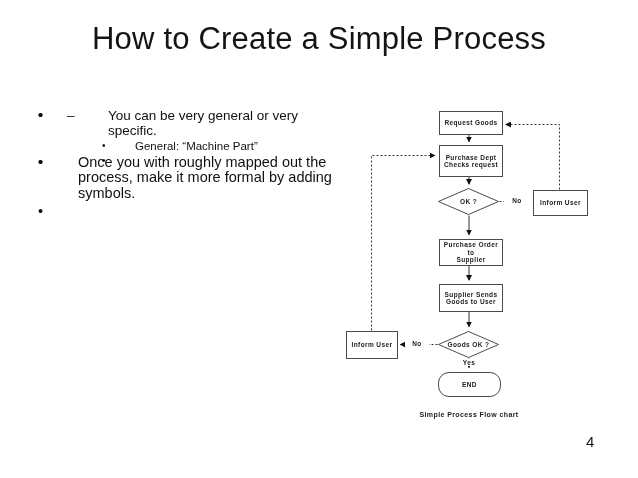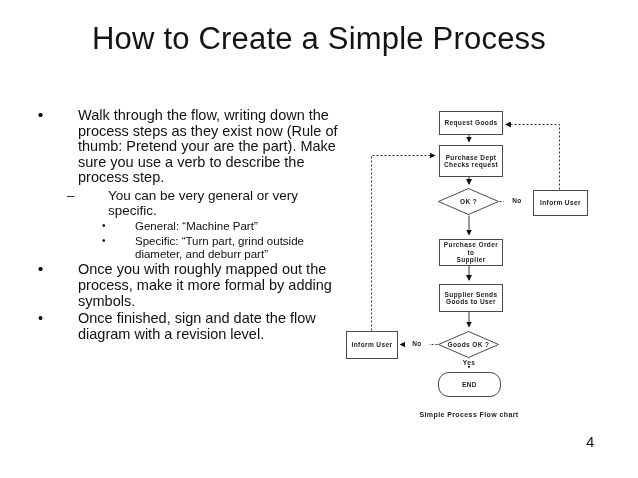--- a/index.html
+++ b/index.html
@@ -58,44 +58,41 @@
   <div class="title">
     <div>How to Create a Simple Process</div>
   </div>
 
   <div class="bullets">
     <div class="item l1">
       <span class="marker">•</span>
     </div>
     <div class="item l1">
       <span class="marker">•</span>
-      <span class="btext">Walk through the flow, writing down the process steps as they exist now (Rule of thumb: Pretend your are the part). Make sure you use a verb to describe the process step.</span>
     </div>
     <div class="item l2">
       <span class="marker">–</span>
       <span class="btext">You can be very general or very specific.</span>
     </div>
     <div class="item l3">
       <span class="marker">•</span>
       <span class="btext">General: “Machine Part”</span>
     </div>
     <div class="item l3">
       <span class="marker">•</span>
-      <span class="btext">Specific: “Turn part, grind outside diameter, and deburr part”</span>
     </div>
     <div class="item l1">
       <span class="marker">•</span>
     </div>
     <div class="item l1">
       <span class="marker">•</span>
       <span class="btext">Once you with roughly mapped out the process, make it more formal by adding  symbols.</span>
     </div>
     <div class="item l1">
       <span class="marker">•</span>
-      <span class="btext">Once finished, sign and date the flow diagram with a revision level.</span>
     </div>
   </div>
 
   <div class="flow">
 
     <svg class="edges" width="308" height="335">
       <defs>
         <marker id="arr" markerWidth="6" markerHeight="6" refX="5" refY="3" orient="auto">
           <path d="M0,0 L6,3 L0,6 Z" fill="#111"></path>
         </marker>

